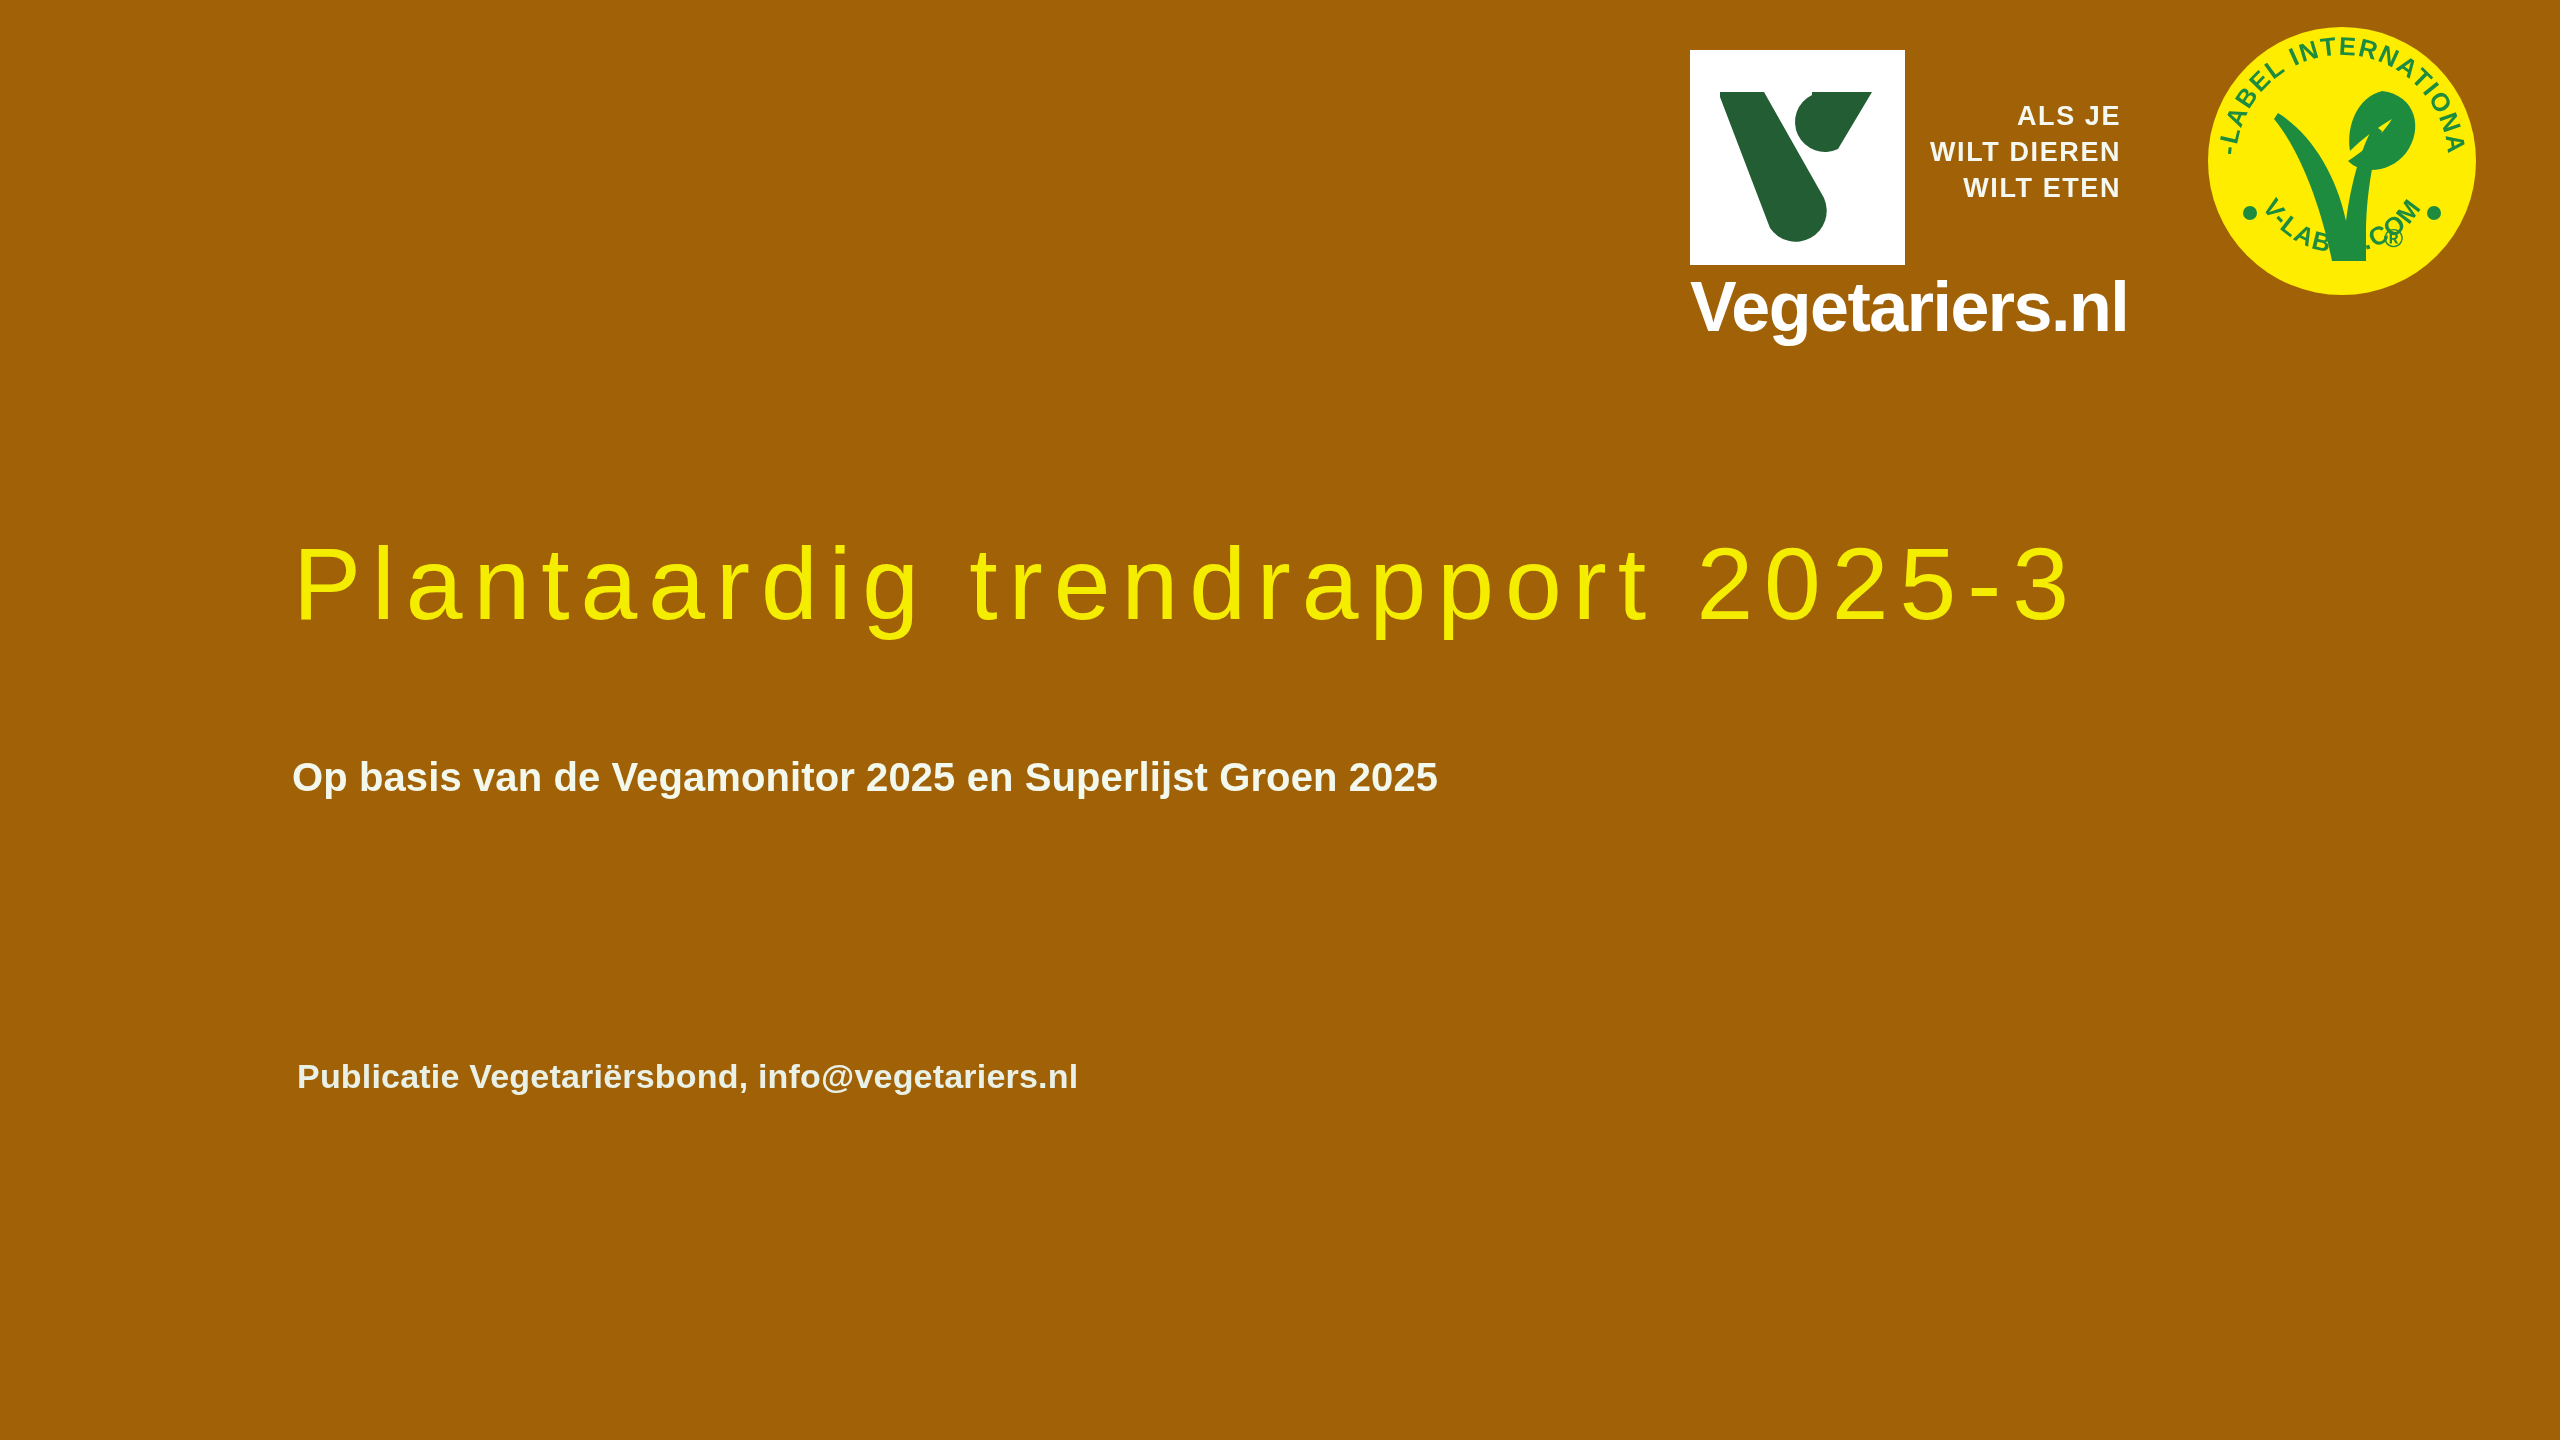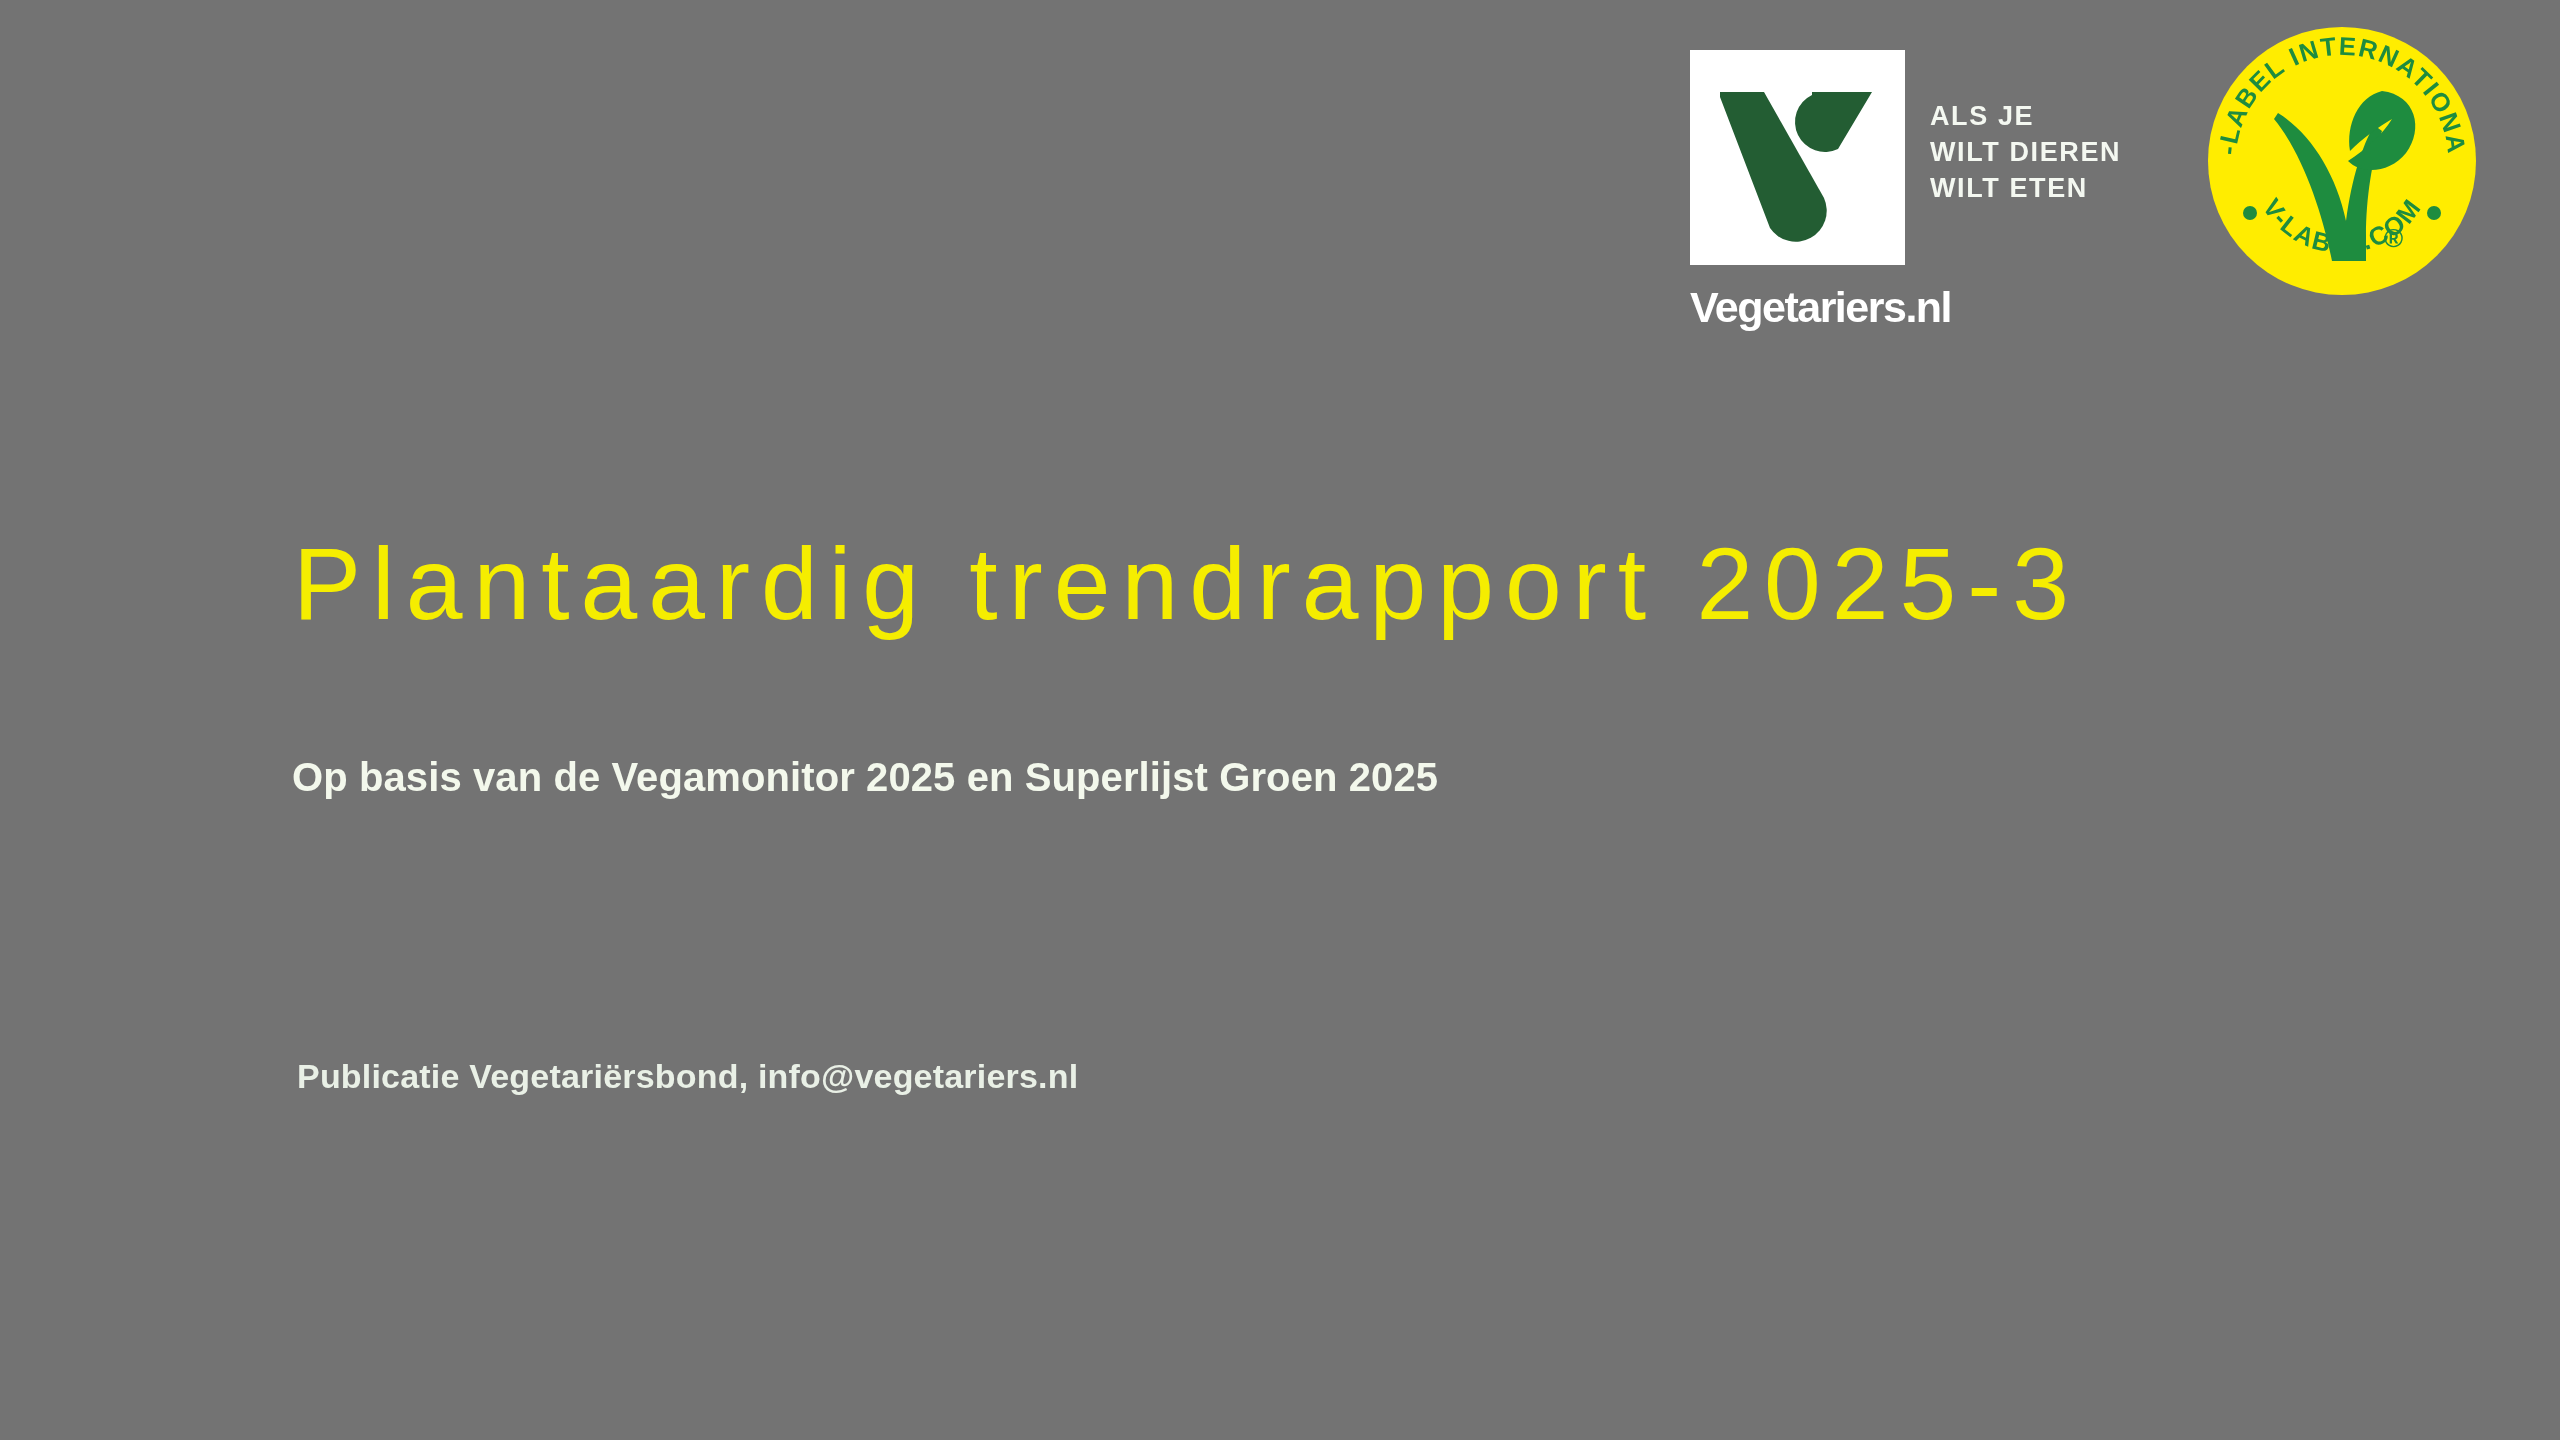--- a/index.html
+++ b/index.html
@@ -5,23 +5,24 @@
 <style>
   html, body {
     margin: 0;
     padding: 0;
     background: #1f5a33;
   }
   #slide {
     position: relative;
     width: 2560px;
     height: 1440px;
-    background: #737373;
+    background: #a16207;
     overflow: hidden;
     font-family: "Liberation Sans", sans-serif;
+    text-align: right;
   }
 
   
   #logo-cluster {
     position: absolute;
     top: 50px;
     left: 1690px;
     width: 790px;
     height: 300px;
   }
@@ -58,21 +59,21 @@
     letter-spacing: 1.6px;
     line-height: 36px;
     white-space: nowrap;
   }
   #veg-tagline div { margin: 0; padding: 0; }
   #veg-wordmark {
     position: absolute;
     left: 0;
     top: 222px;
     color: #ffffff;
-    font-size: 43px;
+    font-size: 70px;
     font-weight: bold;
     letter-spacing: -1.5px;
     line-height: 70px;
     white-space: nowrap;
   }
 
   
   #vlabel-badge {
     position: absolute;
     left: 516px;

